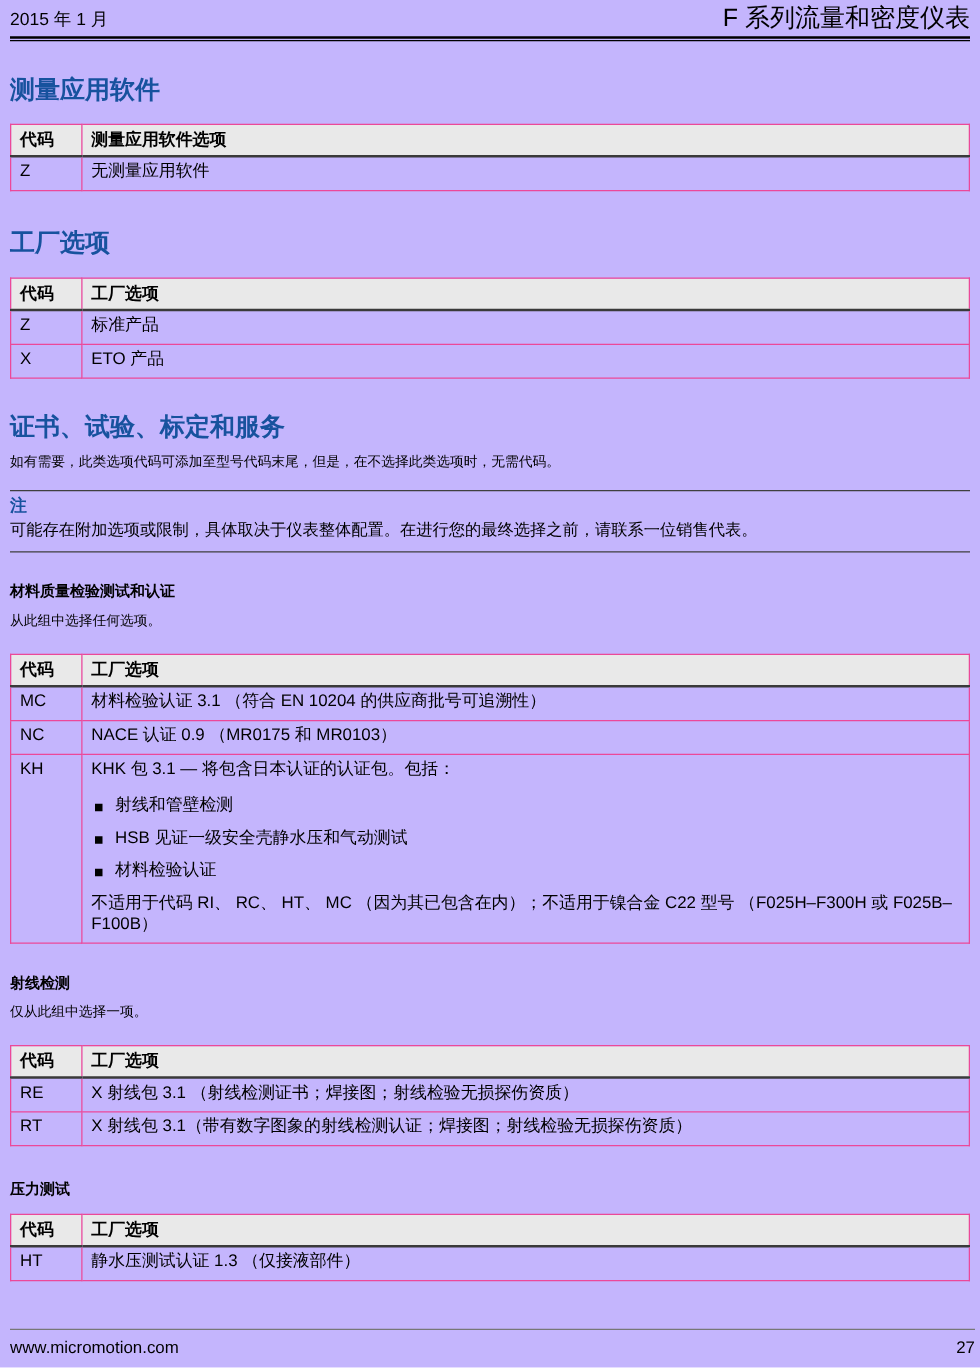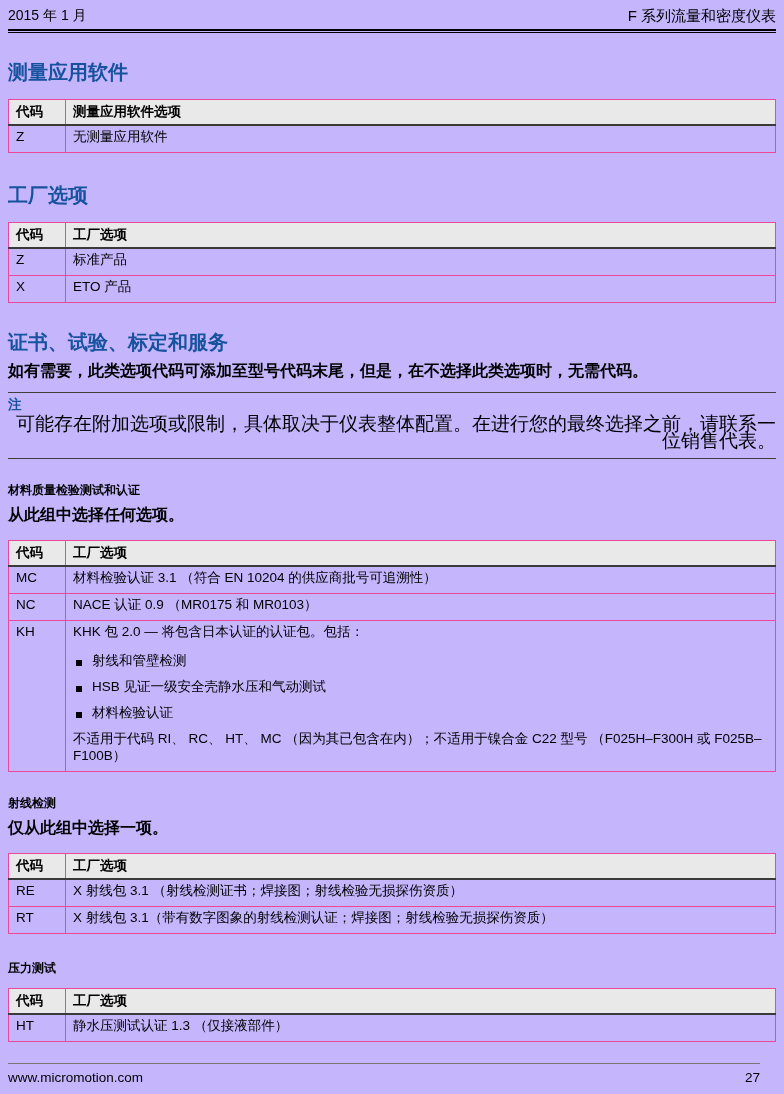--- a/index.html
+++ b/index.html
@@ -15,56 +15,55 @@
     background:#c4b5fd;
     box-sizing:border-box;
     padding:0 8px;
     overflow:hidden;
   }
   
   .doc-header {
     display:flex; justify-content:space-between; align-items:flex-end;
     padding-top:7px; font-size:14px; line-height:17px;
   }
-  .doc-header .right { font-size:15px; }
+  .doc-header .right { font-size:20px; }
   .header-rule {
     margin-top:5px;
     border-top:2px solid #000;
     border-bottom:1px solid #000;
     height:1px;
   }
   
   h1.sec {
     color:#17529e;
     font-size:20px; line-height:24px;
     font-weight:bold;
     margin:27px 0 0 0;
   }
   h3.sub {
     font-size:12px; line-height:18px;
     font-weight:bold;
     margin:22px 0 0 0;
     color:#000;
   }
   p.body-text {
-    font-size:16px; line-height:17px;
+    font-size:11px; line-height:17px;
     margin:8px 0 0 0;
-    font-weight:bold;
   }
   
   .note {
     margin-top:13px;
     border-top:1px solid #3f3f3f;
     border-bottom:1px solid #3f3f3f;
     padding:4px 0 9px 0;
   }
   .note-label {
     color:#17529e; font-weight:bold; font-size:13.5px; line-height:16px;
   }
-  .note-text { font-size:19px; line-height:17px; margin-top:2px;text-align:right; }
+  .note-text { font-size:13px; line-height:17px; margin-top:2px; }
   
   table.opt {
     width:100%;
     border-collapse:collapse;
     table-layout:fixed;
     margin-top:15px;
   }
   table.opt th, table.opt td {
     border:1px solid #ec4899;
     text-align:left; vertical-align:top;
@@ -85,21 +84,21 @@
   ul.kh-bullets li { display:flex; align-items:center; margin:0 0 9px 0; }
   .sq-icon {
     flex:0 0 auto;
     width:6px; height:6px; background:#000;
     margin:5px 10px 0 0;
   }
   .kh-outro { margin-top:3px; }
   
   .doc-footer {
     position:absolute;
-    left:8px; right:24px; bottom:8px;
+    left:8px; right:4px; bottom:8px;
   }
   .footer-rule { border-top:1px solid #777; margin-bottom:6px; }
   .footer-row {
     display:flex; justify-content:space-between;
     font-size:13.5px; line-height:16px;
   }
   .footer-row a { color:#000; text-decoration:none; }
 </style>
 </head>
 <body>
@@ -183,21 +182,21 @@
         <td class="code">MC</td>
         <td>材料检验认证 3.1 （符合 EN 10204 的供应商批号可追溯性）</td>
       </tr>
       <tr>
         <td class="code">NC</td>
         <td>NACE 认证 0.9 （MR0175 和 MR0103）</td>
       </tr>
       <tr>
         <td class="code">KH</td>
         <td>
-          <div class="kh-intro">KHK 包 2.0 — 将包含日本认证的认证包。包括：</div>
+          <div class="kh-intro">KHK 包 3.1 — 将包含日本认证的认证包。包括：</div>
           <ul class="kh-bullets">
             <li>
               <span class="sq-icon"></span>
               <span>射线和管壁检测</span>
             </li>
             <li>
               <span class="sq-icon"></span>
               <span>HSB 见证一级安全壳静水压和气动测试</span>
             </li>
             <li>

